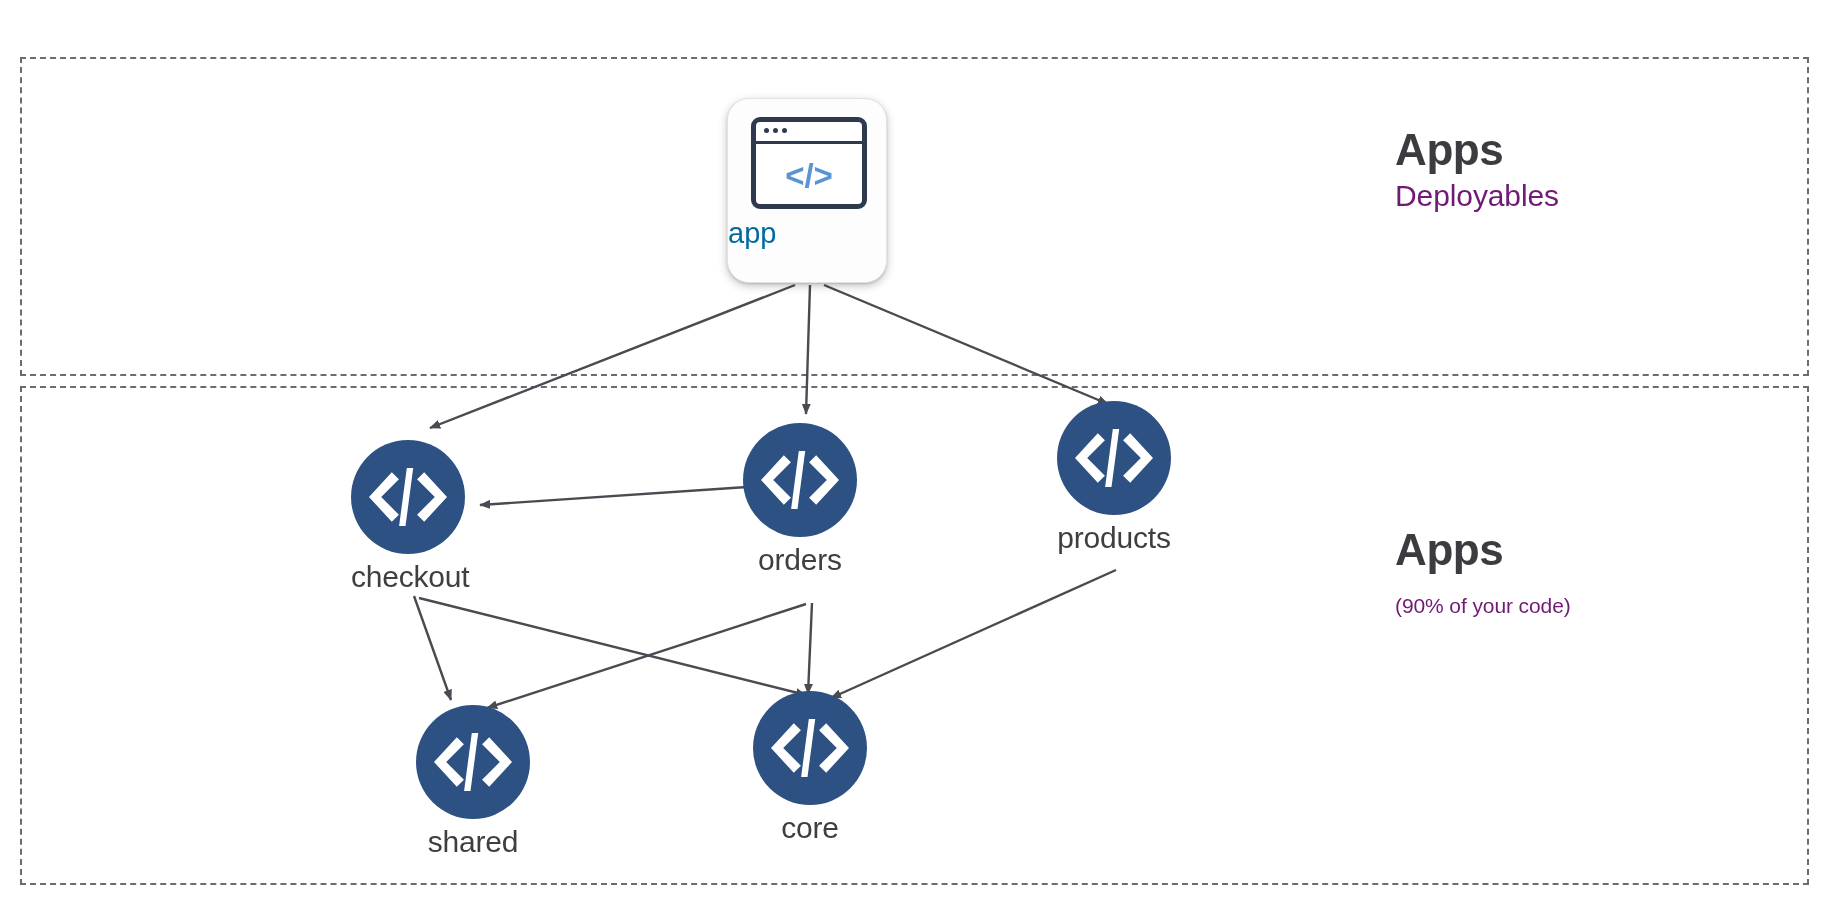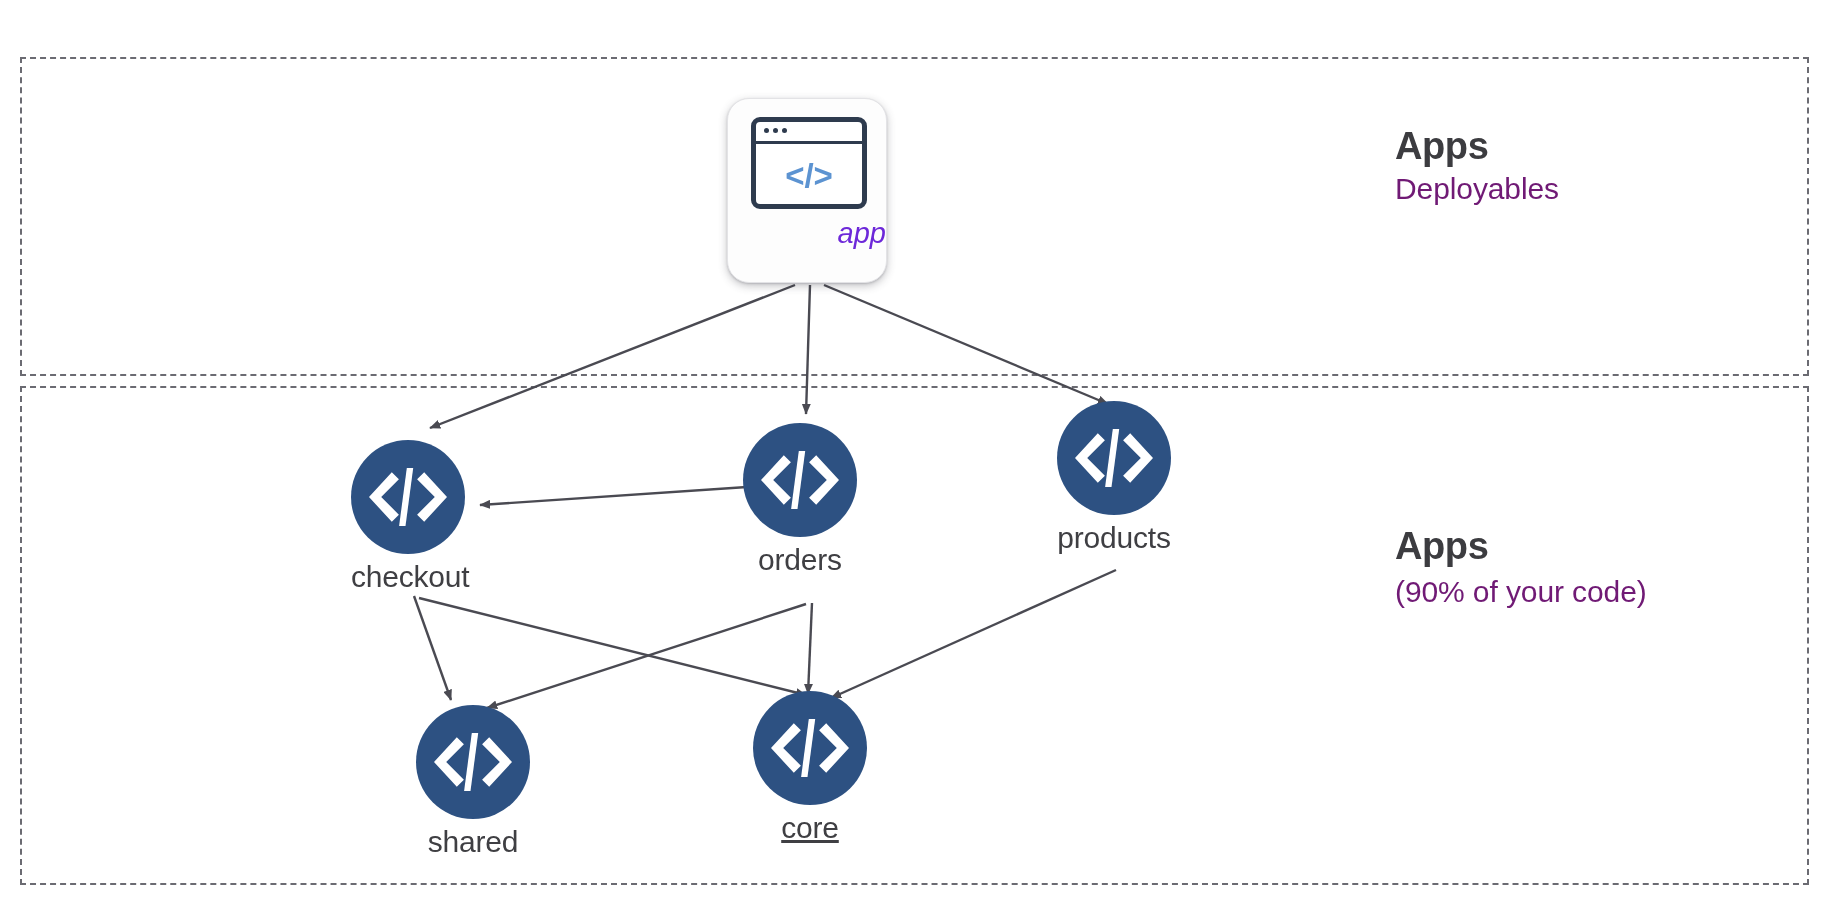--- a/index.html
+++ b/index.html
@@ -43,36 +43,36 @@
     height: 499px;
   }
 
   
   .zone-caption {
     position: absolute;
     line-height: 1.08;
   }
   .zone-caption .zc-title {
     display: block;
-    font-size: 38px;
+    font-size: 44px;
     font-weight: bold;
     color: #3c3c40;
     letter-spacing: -0.4px;
   }
   .zone-caption .zc-sub {
     display: block;
     font-size: 30px;
     font-weight: 400;
     color: #701a75;
     margin-top: 6px;
     letter-spacing: -0.1px;
   }
   .zone-caption .zc-sub.small {
-    font-size: 30px;
-    margin-top: 9px;
+    font-size: 21px;
+    margin-top: 21px;
   }
   #caption-apps { left: 1395px; top: 126px; }
   #caption-libs { left: 1395px; top: 526px; }
 
   
   #edges {
     position: absolute;
     left: 0;
     top: 0;
     width: 1838px;
@@ -141,24 +141,23 @@
     font-size: 33px;
     font-weight: bold;
     letter-spacing: 0px;
     line-height: 1;
   }
   #node-app .app-label {
     position: absolute;
     left: 0;
     right: 0;
     top: 118px;
-    text-align: right;
+    text-align: left;
     font-size: 29px;
-    color: #6d28d9;
-    font-style: italic;
+    color: #0369a1;
   }
 
   
   .lib-node {
     position: absolute;
     width: 114px;
     text-align: center;
   }
   .lib-node .disc {
     width: 114px;
@@ -176,21 +175,21 @@
     font-size: 30px;
     color: #3f3f43;
     white-space: nowrap;
     letter-spacing: -0.2px;
   }
 
   #node-products { left: 351px; top: 440px; }
   #node-orders   { left: 743px; top: 423px; }
   #node-checkout { left: 1057px; top: 401px; }
   #node-shared   { left: 416px; top: 705px; }
-  #node-core     { left: 753px; top: 691px; text-decoration: underline; }
+  #node-core     { left: 753px; top: 691px; }
 </style>
 </head>
 <body>
 
 <div id="stage">
 
   <div class="zone" id="zone-apps"></div>
   <div class="zone" id="zone-libs"></div>
 
   <svg id="edges" viewBox="0 0 1838 920" xmlns="http://www.w3.org/2000/svg">

